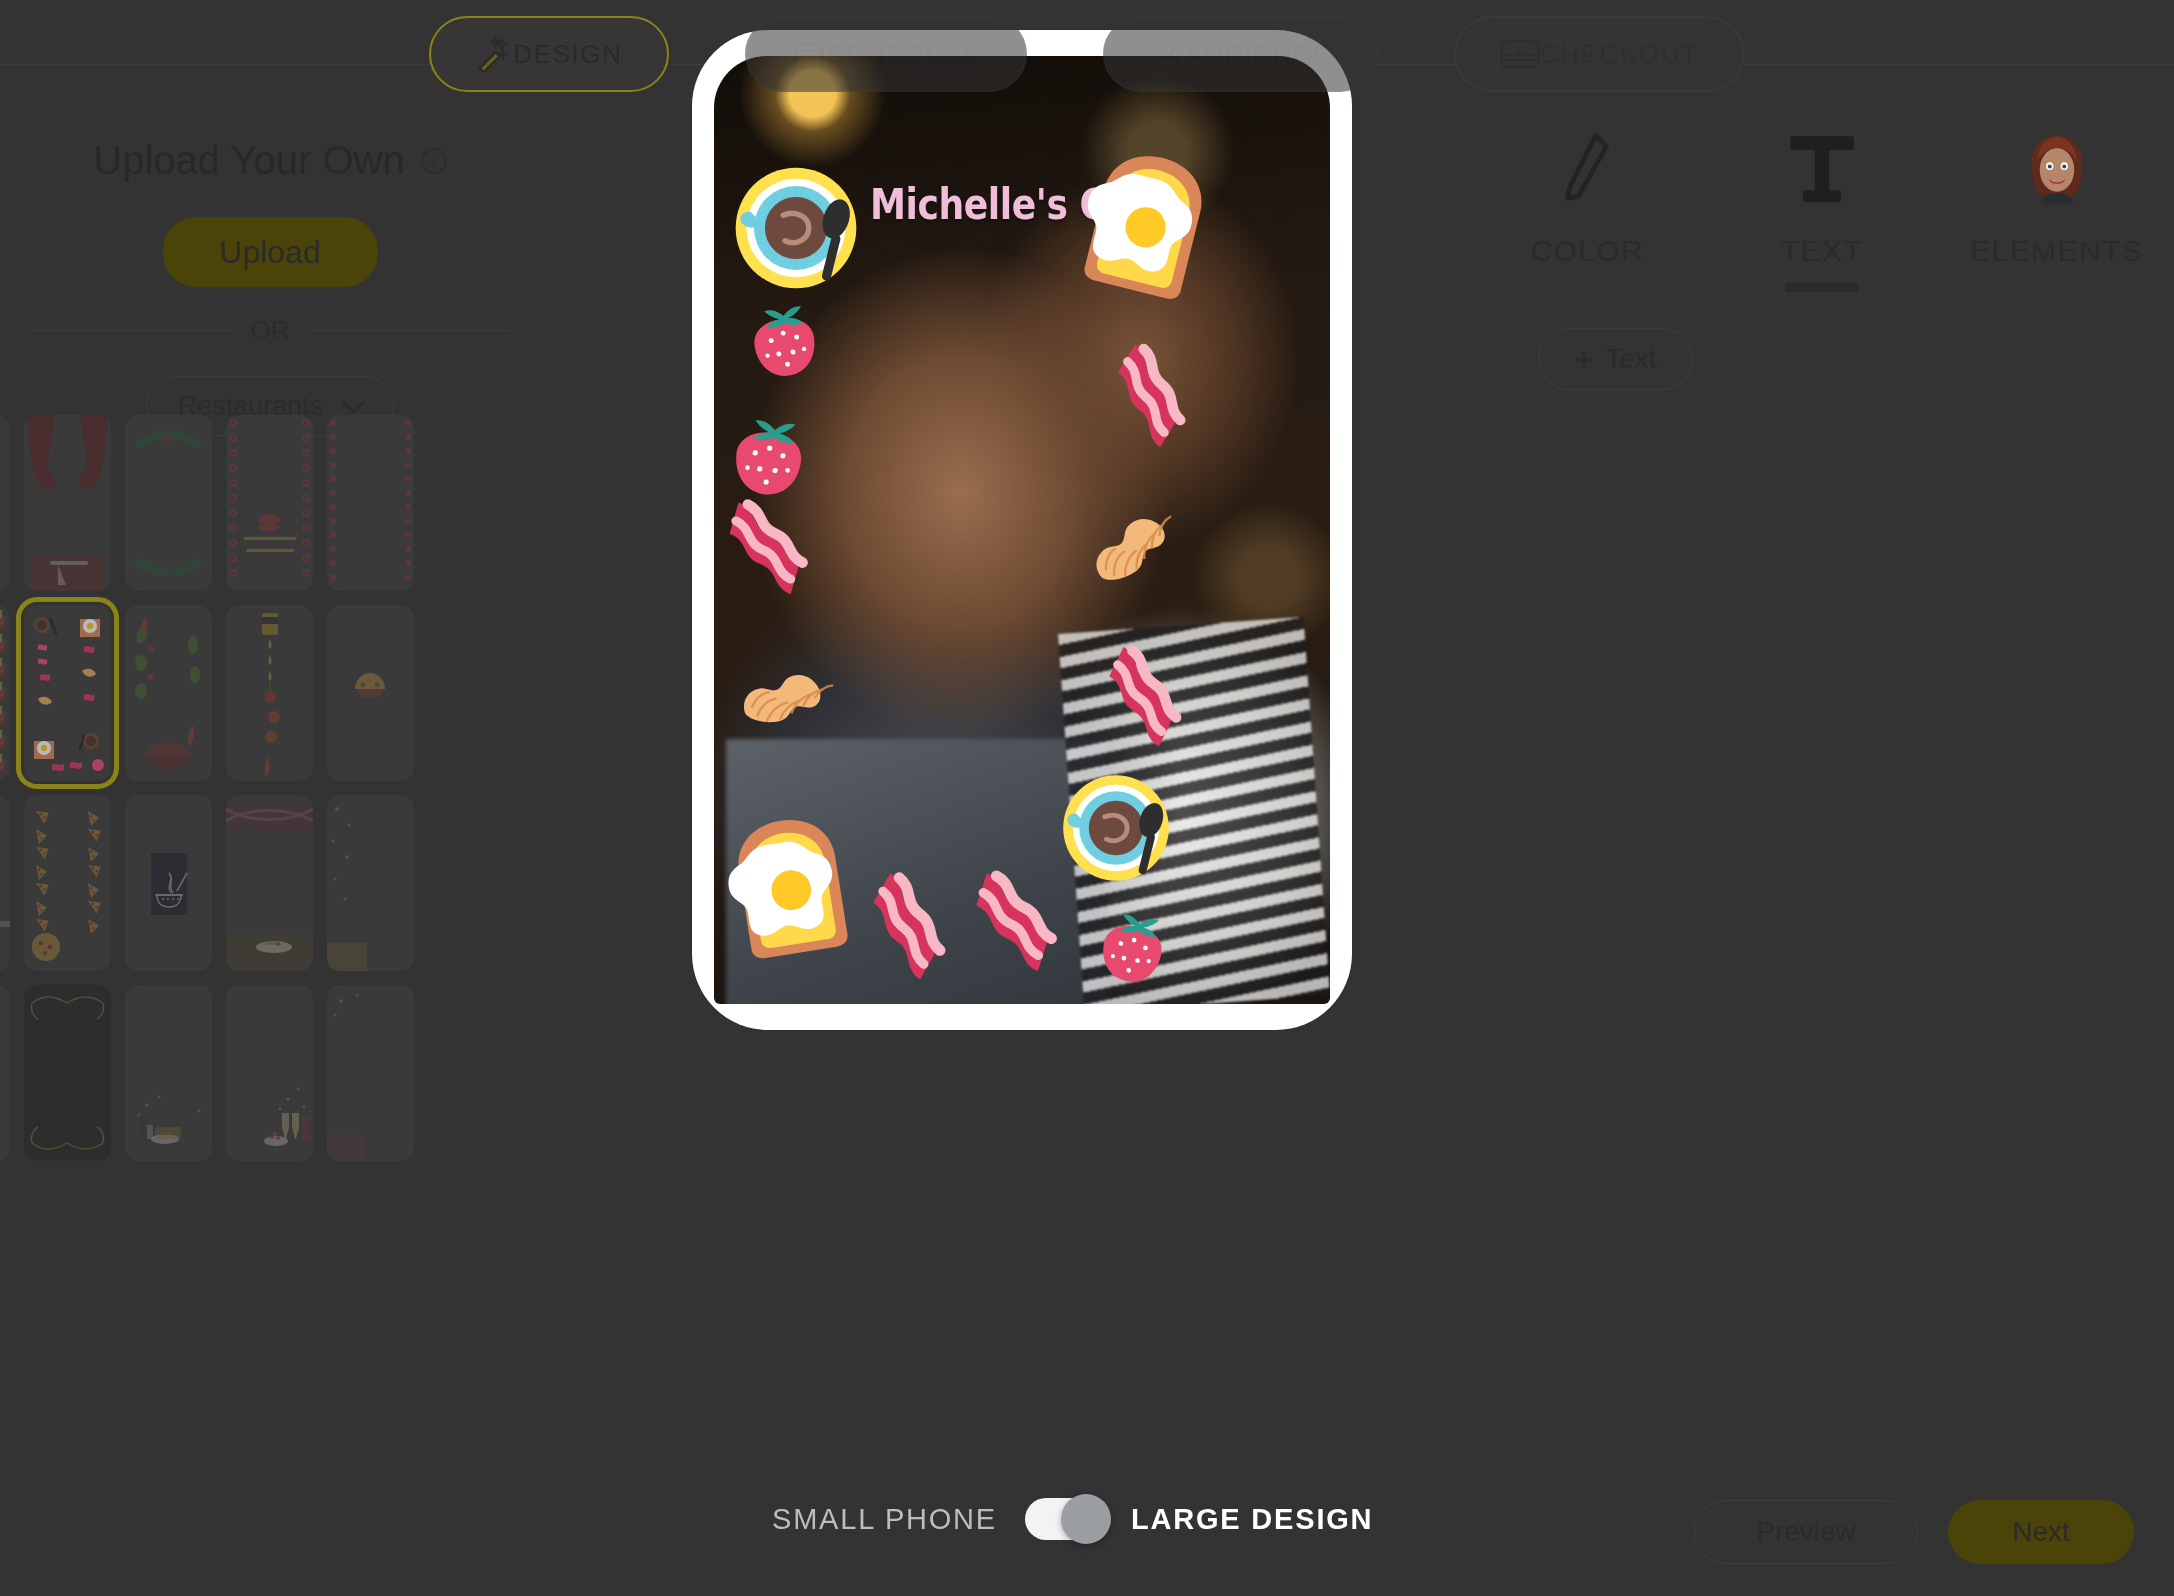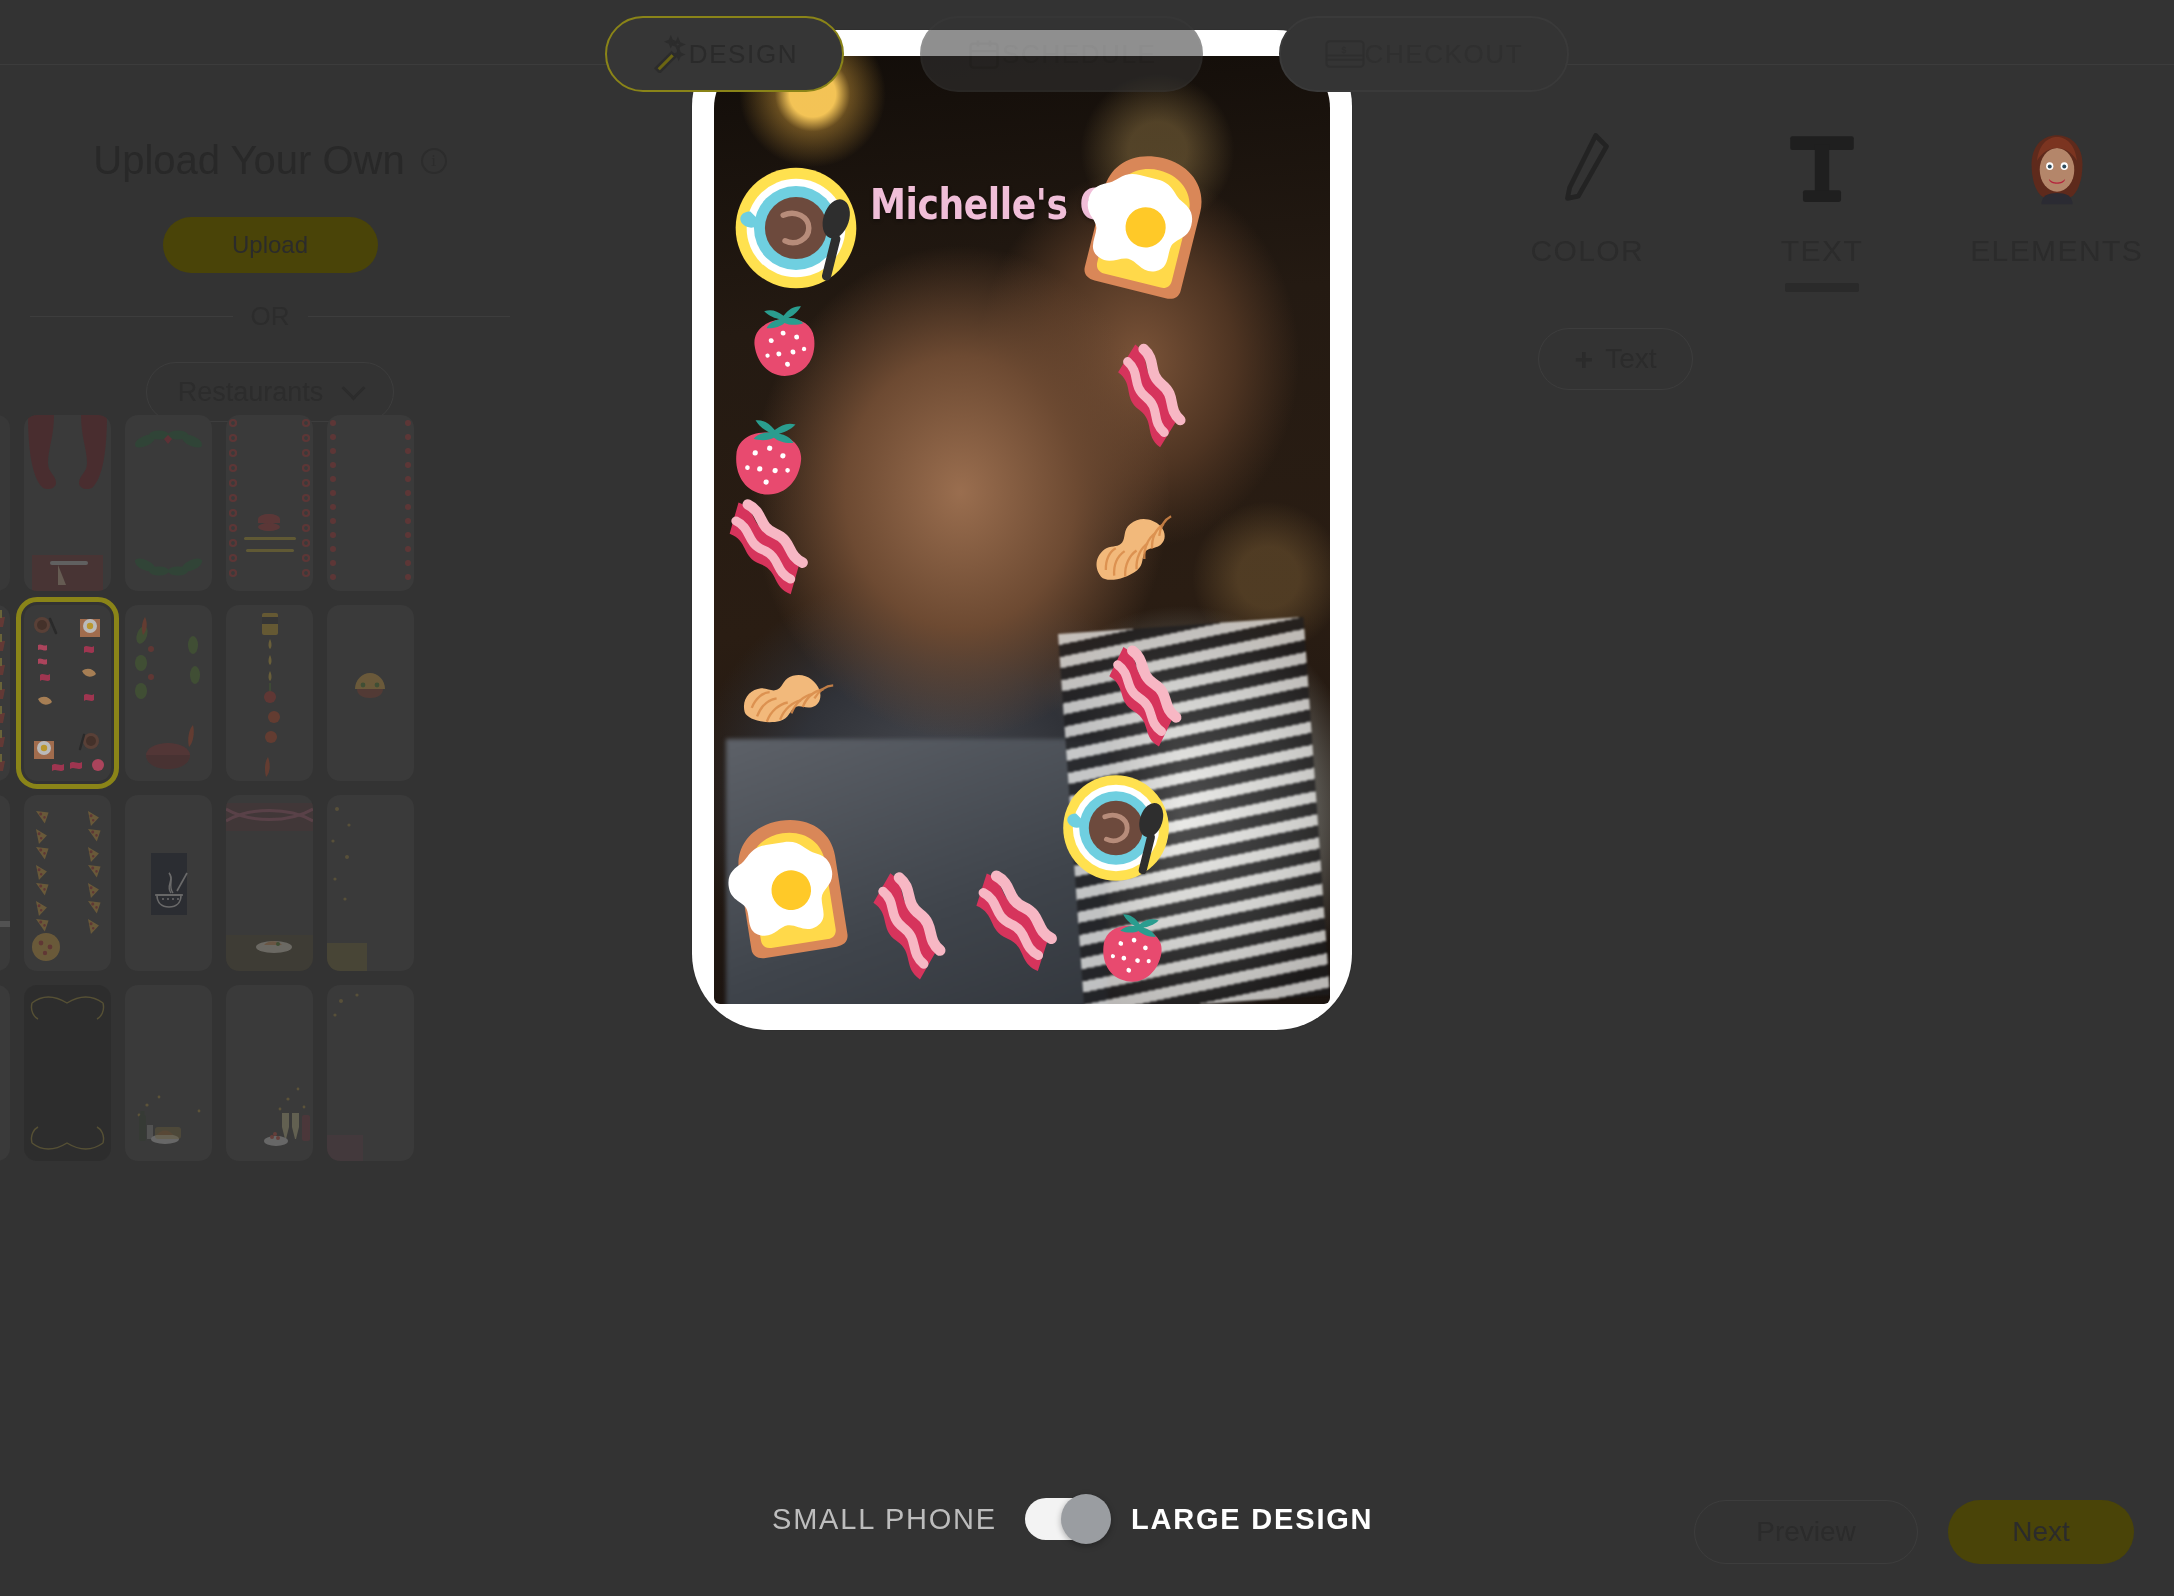--- a/index.html
+++ b/index.html
@@ -59,23 +59,23 @@
   }
   .info-icon {
     width: 26px; height: 26px; border-radius: 50%;
     border: 2px solid #2c2c2c;
     display: flex; align-items: center; justify-content: center;
     font-size: 17px; line-height: 1; color: #2c2c2c;
     font-family: "Liberation Serif", serif;
   }
   .upload-wrap { display: flex; justify-content: center; }
   .upload-btn {
-    width: 215px; height: 56px; border-radius: 33px;
+    width: 215px; height: 70px; border-radius: 33px;
     background: #4a4408; border: none;
-    color: #2b2b2b; font-size: 24px;
+    color: #2b2b2b; font-size: 32px;
     font-family: "Liberation Sans", sans-serif;
     cursor: pointer;
   }
   .or-row {
     display: flex; align-items: center; gap: 18px;
     margin: 28px 30px 0 30px;
   }
   .or-line { flex: 1; height: 1px; background: #3d3d3d; }
   .or-text { font-size: 26px; color: #2c2c2c; }
   .cat-wrap { display: flex; justify-content: center; margin-top: 30px; }
@@ -271,20 +271,29 @@
     <div class="tab" style="opacity:.55">
       <span class="ticon">
         <svg width="36" height="36" viewBox="0 0 24 24" fill="none" stroke="#2e2e2e" stroke-width="1.5">
           <rect x="3" y="5" width="18" height="16" rx="2"></rect>
             <path d="M3 10h18M8 3v4M16 3v4"></path>
         </svg>
       </span>
       <span>SCHEDULE</span>
     </div>
 
+    <div class="tab" style="opacity:.55">
+      <span class="ticon">
+        <svg width="36" height="36" viewBox="0 0 24 24" fill="none" stroke="#2e2e2e" stroke-width="1.5">
+          <circle cx="12" cy="9" r="4"></circle>
+            <path d="M4 21c0-4.4 3.6-8 8-8s8 3.6 8 8"></path>
+        </svg>
+      </span>
+      <span>AUDIENCE</span>
+    </div>
 
     <div class="tab">
       <span class="ticon">
         <svg width="40" height="30" viewBox="0 0 28 20" fill="none" stroke="#2e2e2e" stroke-width="1.4">
           <rect x="1" y="1" width="26" height="18" rx="2.5"></rect>
             <path d="M1 11h26M1 14h26"></path>
           <text x="14" y="9" font-size="6" fill="#2e2e2e" stroke="none" text-anchor="middle" font-family="Liberation Sans">$</text>
         </svg>
       </span>
       <span>CHECKOUT</span>

